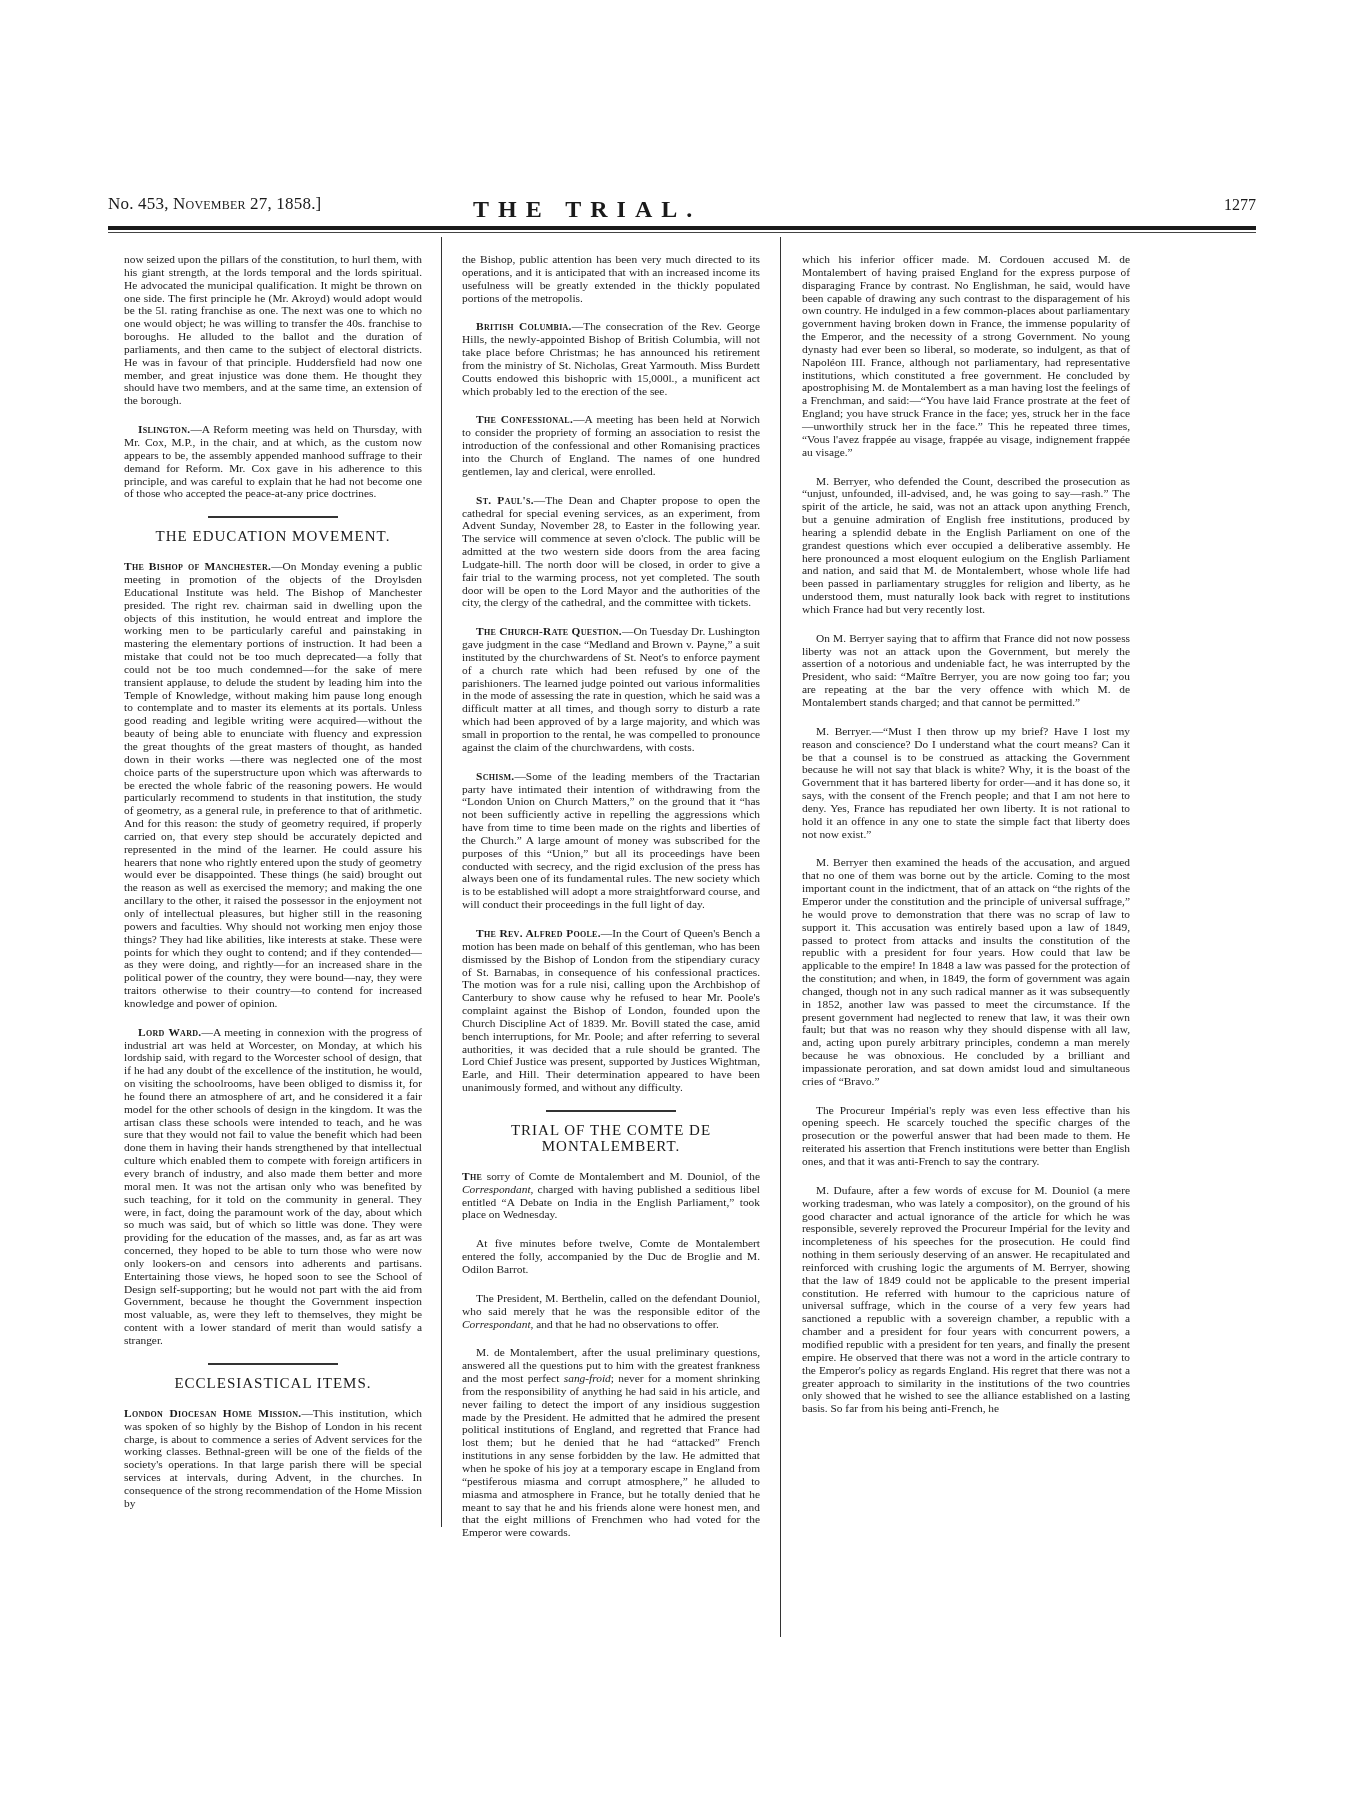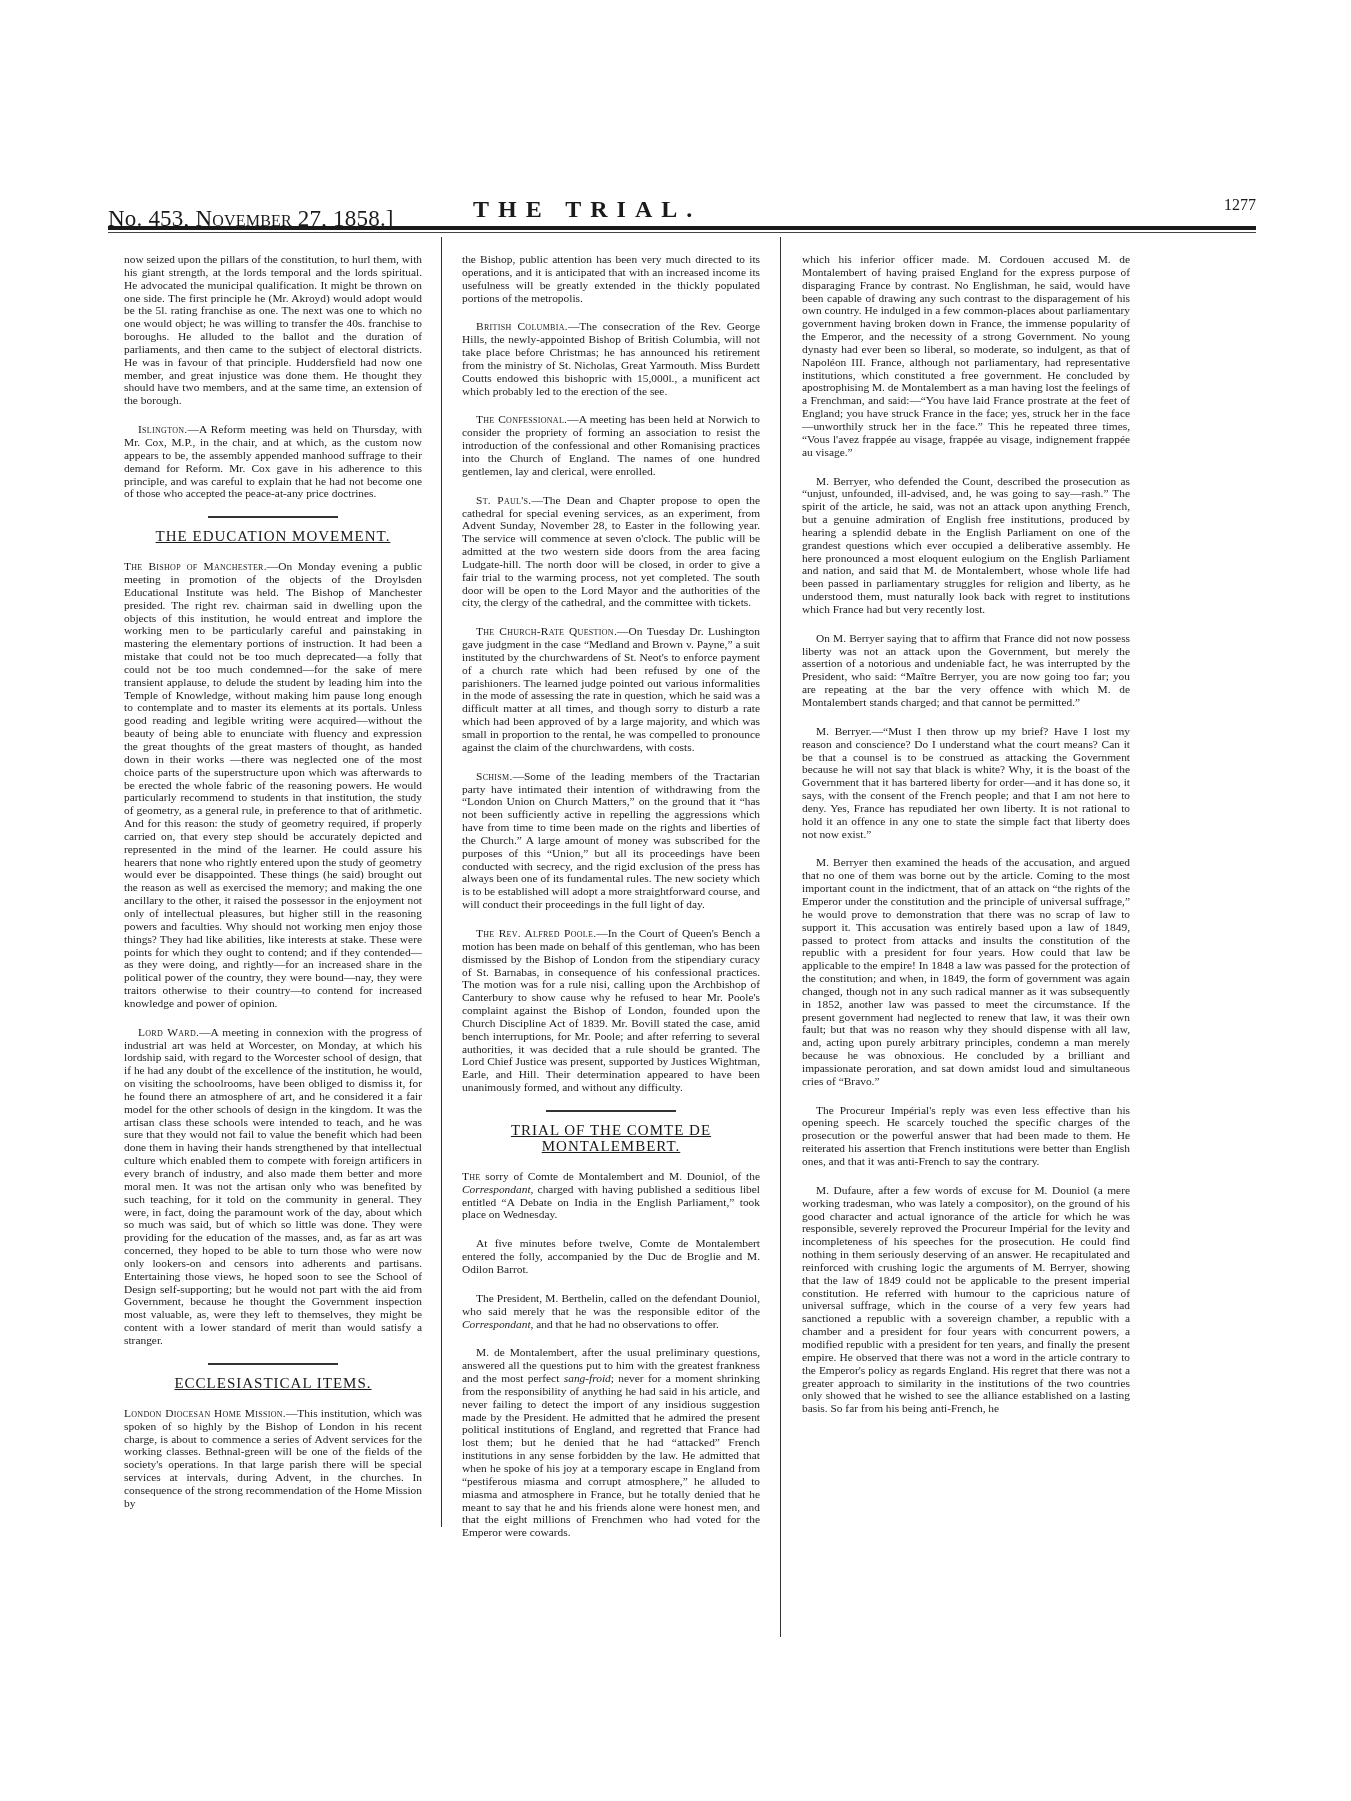--- a/index.html
+++ b/index.html
@@ -1,36 +1,36 @@
 <!DOCTYPE html>
 <html><head>
 <meta charset="utf-8">
 <style>
   html, body { margin: 0; padding: 0; background: #ffffff; }
   body { width: 1351px; height: 1801px; position: relative; overflow: hidden; font-family: "Liberation Serif", "DejaVu Serif", serif; color: #1a1a1a; }
   .page { position: absolute; left: 108px; top: 190px; width: 1148px; }
   .masthead { position: relative; height: 34px; }
-  .mh-left { position: absolute; left: 0; top: 16px; font-size: 23px; letter-spacing: 0.2px; }
+  .mh-left { position: absolute; left: 0; top: 4px; font-size: 17px; letter-spacing: 0.2px; }
   .mh-left .sc { font-variant: small-caps; }
   .mh-center { position: absolute; left: 365px; top: 6px; font-size: 24px; letter-spacing: 9px; font-weight: bold; }
   .mh-right { position: absolute; right: 0; top: 6px; font-size: 16px; }
   .rule-thick { height: 4px; background: #1a1a1a; margin-top: 2px; }
   .rule-thin { height: 1px; background: #444; margin-top: 2px; }
   .cols { position: relative; height: 1400px; margin-top: 4px; }
   .col { position: absolute; top: 0; width: 330px; font-size: 11.4px; line-height: 12.85px; text-align: justify; hyphens: auto; }
   .col1 { left: 0; }
   .col2 { left: 338px; }
   .col3 { left: 678px; width: 360px; }
   .vrule { position: absolute; top: 0; width: 1px; background: #333; }
   .v1 { left: 333px; height: 1290px; }
   .v2 { left: 672px; height: 1400px; }
   p { margin: 16px; text-indent: 14px; }
   p.noind { text-indent: 0; }
-  .lead { font-variant: small-caps; letter-spacing: 0.3px; }
-  h2 { font-weight: normal; font-size: 15px; text-align: center; margin: 6px 0 3px; letter-spacing: 1px; line-height: 16px; text-decoration: underline; }
+  .lead { font-variant: small-caps; letter-spacing: 0.3px; font-weight: bold; }
+  h2 { font-weight: normal; font-size: 15px; text-align: center; margin: 6px 0 3px; letter-spacing: 1px; line-height: 16px; }
   .sep { width: 130px; height: 2px; background: #333; margin: 12px auto 10px; }
   .it { font-style: italic; }
 </style>
 </head>
 <body>
 
 <div class="page">
   <div class="masthead">
     <div class="mh-left"><span>No. 453, </span><span class="sc">November</span><span> 27, 1858.]</span></div>
     <div class="mh-center">THE TRIAL.</div>

